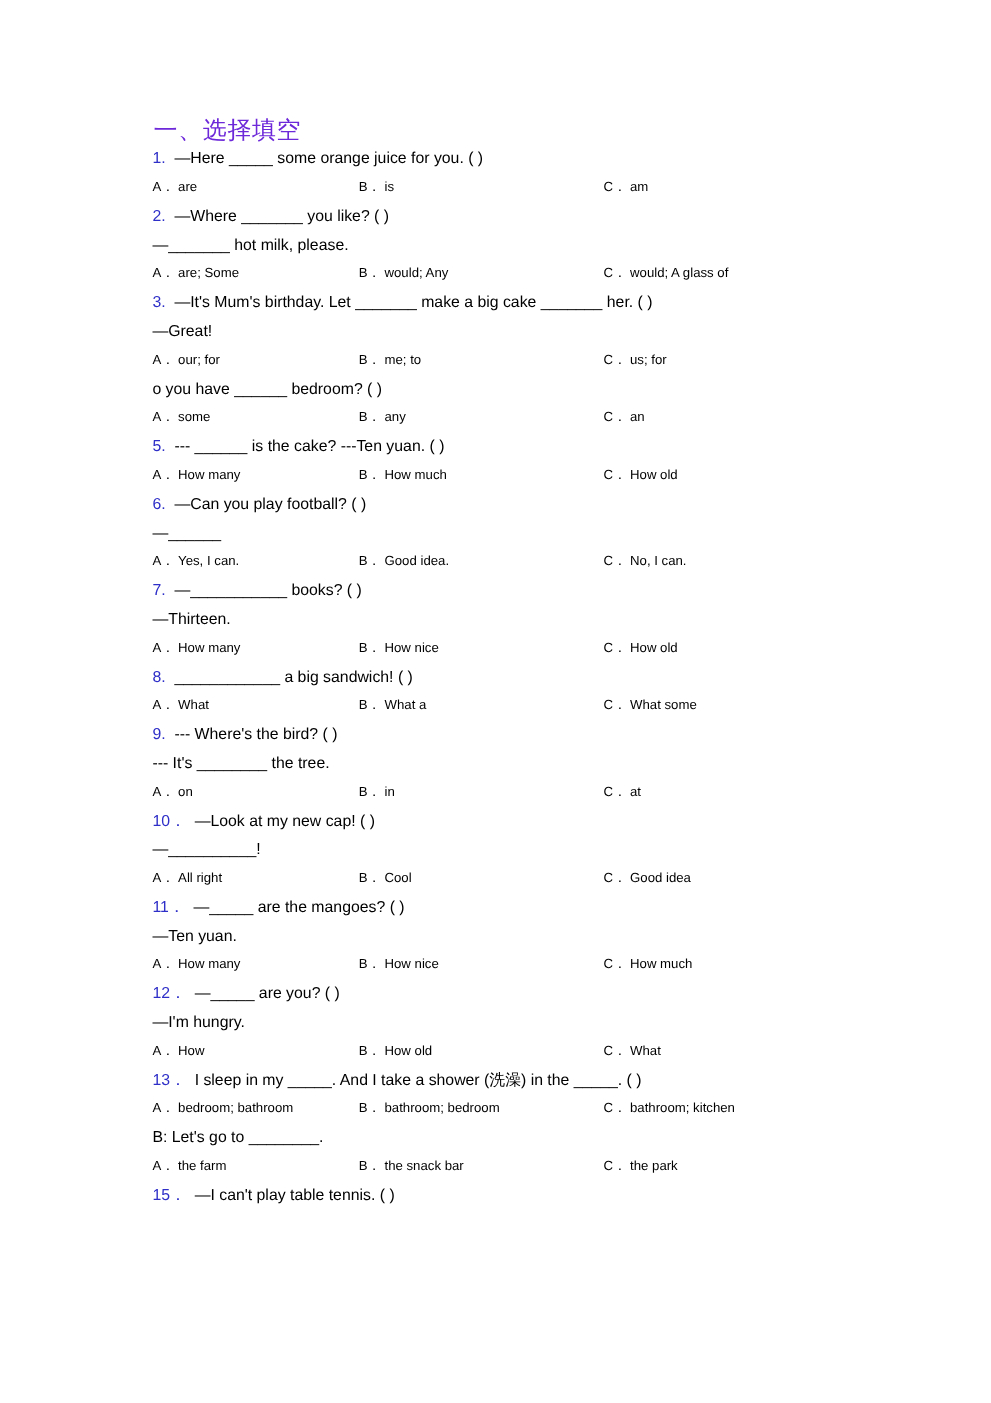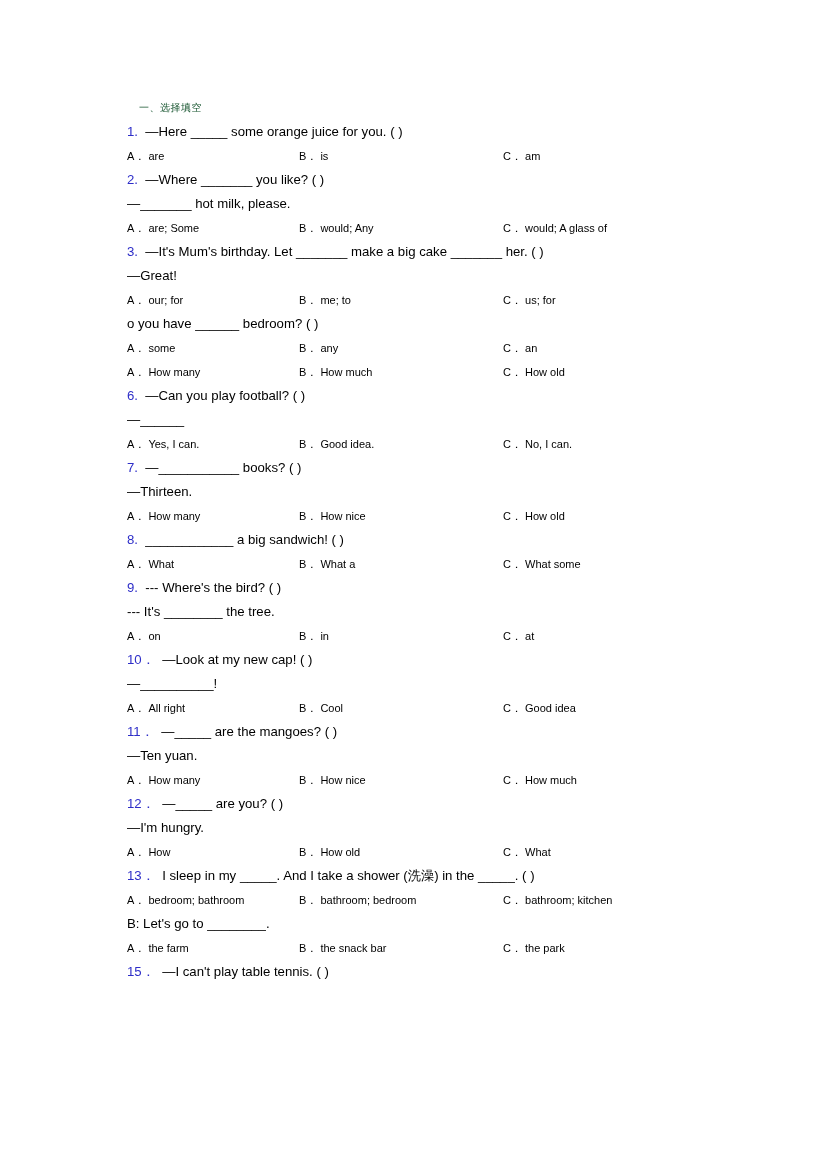--- a/index.html
+++ b/index.html
@@ -27,27 +27,27 @@
   }
   .content {
     position: absolute;
     left: 127px;
     top: 98px;
     width: 600px;
   }
 
   .section-heading {
     font-family: "DejaVu Serif", "Liberation Serif", serif;
-    font-size: 10px;
+    font-size: 20px;
     line-height: 20px;
     height: 20px;
     letter-spacing: 0.5px;
     white-space: nowrap;
-    color: #14532d;
-    margin: 0 0 2px 12px;
+    color: #6d28d9;
+    margin: 0 0 2px 1px;
   }
 
   .line {
     height: 24px;
     line-height: 24px;
     font-size: 13.2px;
     white-space: nowrap;
     position: relative;
   }
 
@@ -123,20 +123,21 @@
         </div>
         <div class="qblock">
           <div class="line"><span class="qtext">o you have ______ bedroom? (  )</span></div>
           <div class="opts">
             <div class="opt opt-a"><span class="opt-letter">A．</span>&nbsp;<span>some</span></div>
             <div class="opt opt-b"><span class="opt-letter">B．</span>&nbsp;<span>any</span></div>
             <div class="opt opt-c"><span class="opt-letter">C．</span>&nbsp;<span>an</span></div>
           </div>
         </div>
         <div class="qblock">
+          <div class="line"><span class="qnum">5.</span>&nbsp;&nbsp;<span class="qtext">--- ______ is the cake?  ---Ten yuan. (  )</span></div>
           <div class="opts">
             <div class="opt opt-a"><span class="opt-letter">A．</span>&nbsp;<span>How many</span></div>
             <div class="opt opt-b"><span class="opt-letter">B．</span>&nbsp;<span>How much</span></div>
             <div class="opt opt-c"><span class="opt-letter">C．</span>&nbsp;<span>How old</span></div>
           </div>
         </div>
         <div class="qblock">
           <div class="line"><span class="qnum">6.</span>&nbsp;&nbsp;<span class="qtext">—Can you play football? (  )</span></div>
           <div class="line">—______</div>
           <div class="opts">

